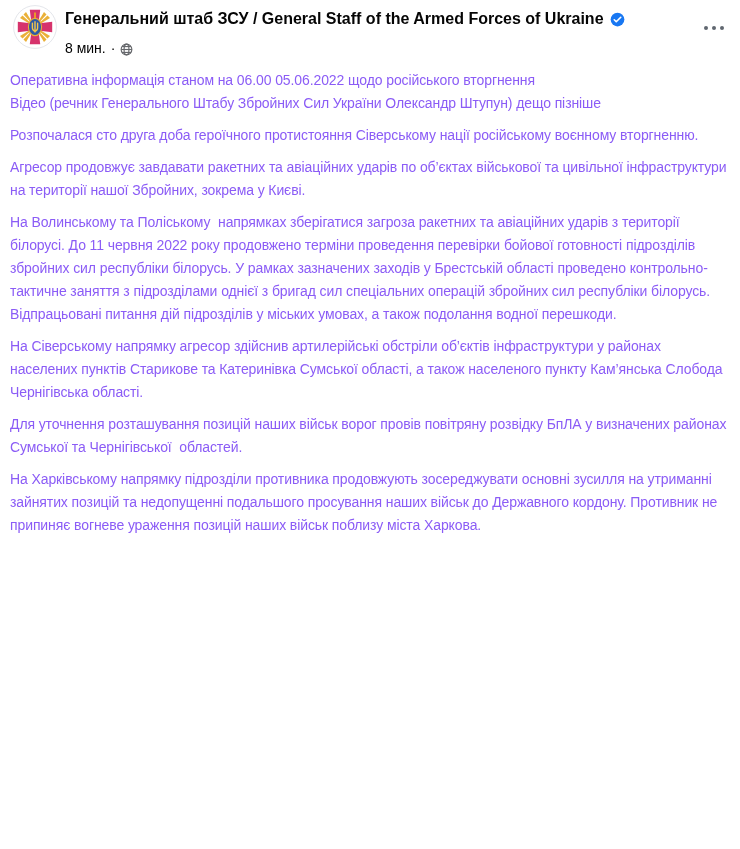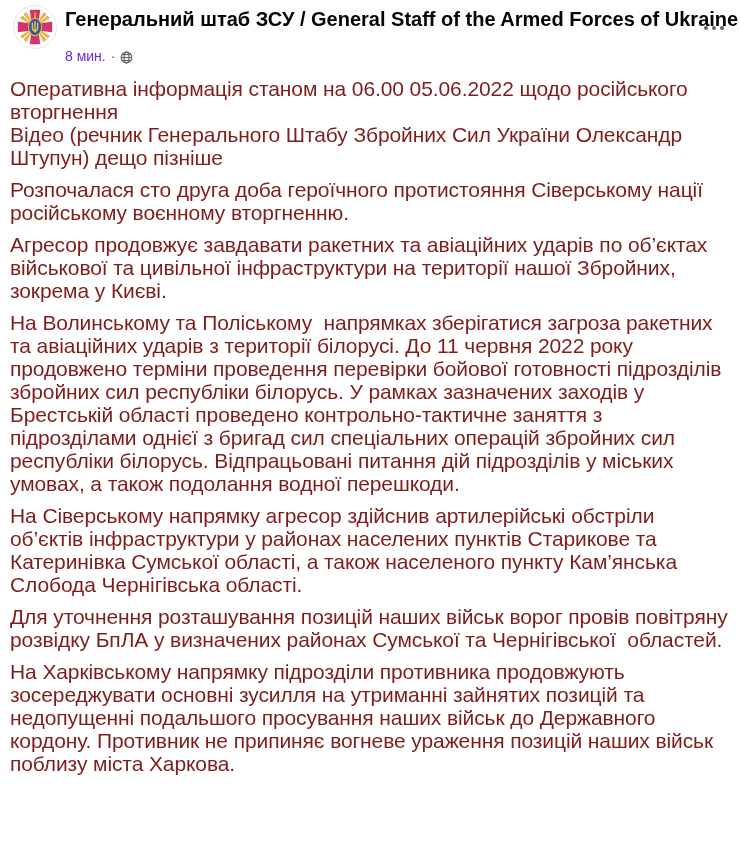--- a/index.html
+++ b/index.html
@@ -36,60 +36,60 @@
   .avatar svg { display: block; }
   .header-info {
     margin-left: 8px;
     padding-top: 4px;
     min-width: 0;
   }
   .name-row {
     display: flex;
     align-items: center;
     gap: 6px;
-    font-size: 20px;
+    font-size: 16px;
     font-weight: 700;
     line-height: 20px;
     color: #050505;
     white-space: nowrap;
   }
   .page-name { cursor: pointer; }
   .verified { display: inline-flex; margin-top: 1px; }
   .meta-row {
     display: flex;
     align-items: center;
     gap: 5px;
-    margin-top: 19px;
+    margin-top: 11px;
     font-size: 14px;
     line-height: 17px;
-    color: #6d28d9;
+    color: #000000;
   }
   .timestamp { cursor: pointer; }
   .globe { display: inline-flex; margin-top: 1px; }
   .more-button {
     position: absolute;
     right: 12px;
     top: 22px;
     display: flex;
     gap: 4px;
     padding: 4px;
     cursor: pointer;
   }
   .more-button i {
     width: 4px;
     height: 4px;
     border-radius: 50%;
     background: #606770;
   }
   .post-body {
     padding: 12px 10px 0 10px;
-    font-size: 21px;
+    font-size: 14px;
     line-height: 23px;
     letter-spacing: -0.1px;
-    color: #7f1d1d;
+    color: #8b5cf6;
   }
   .post-body p {
     margin: 0 0 9px 0;
     white-space: pre-wrap;
   }
 </style>
 </head>
 <body>
 
 <div class="post">

